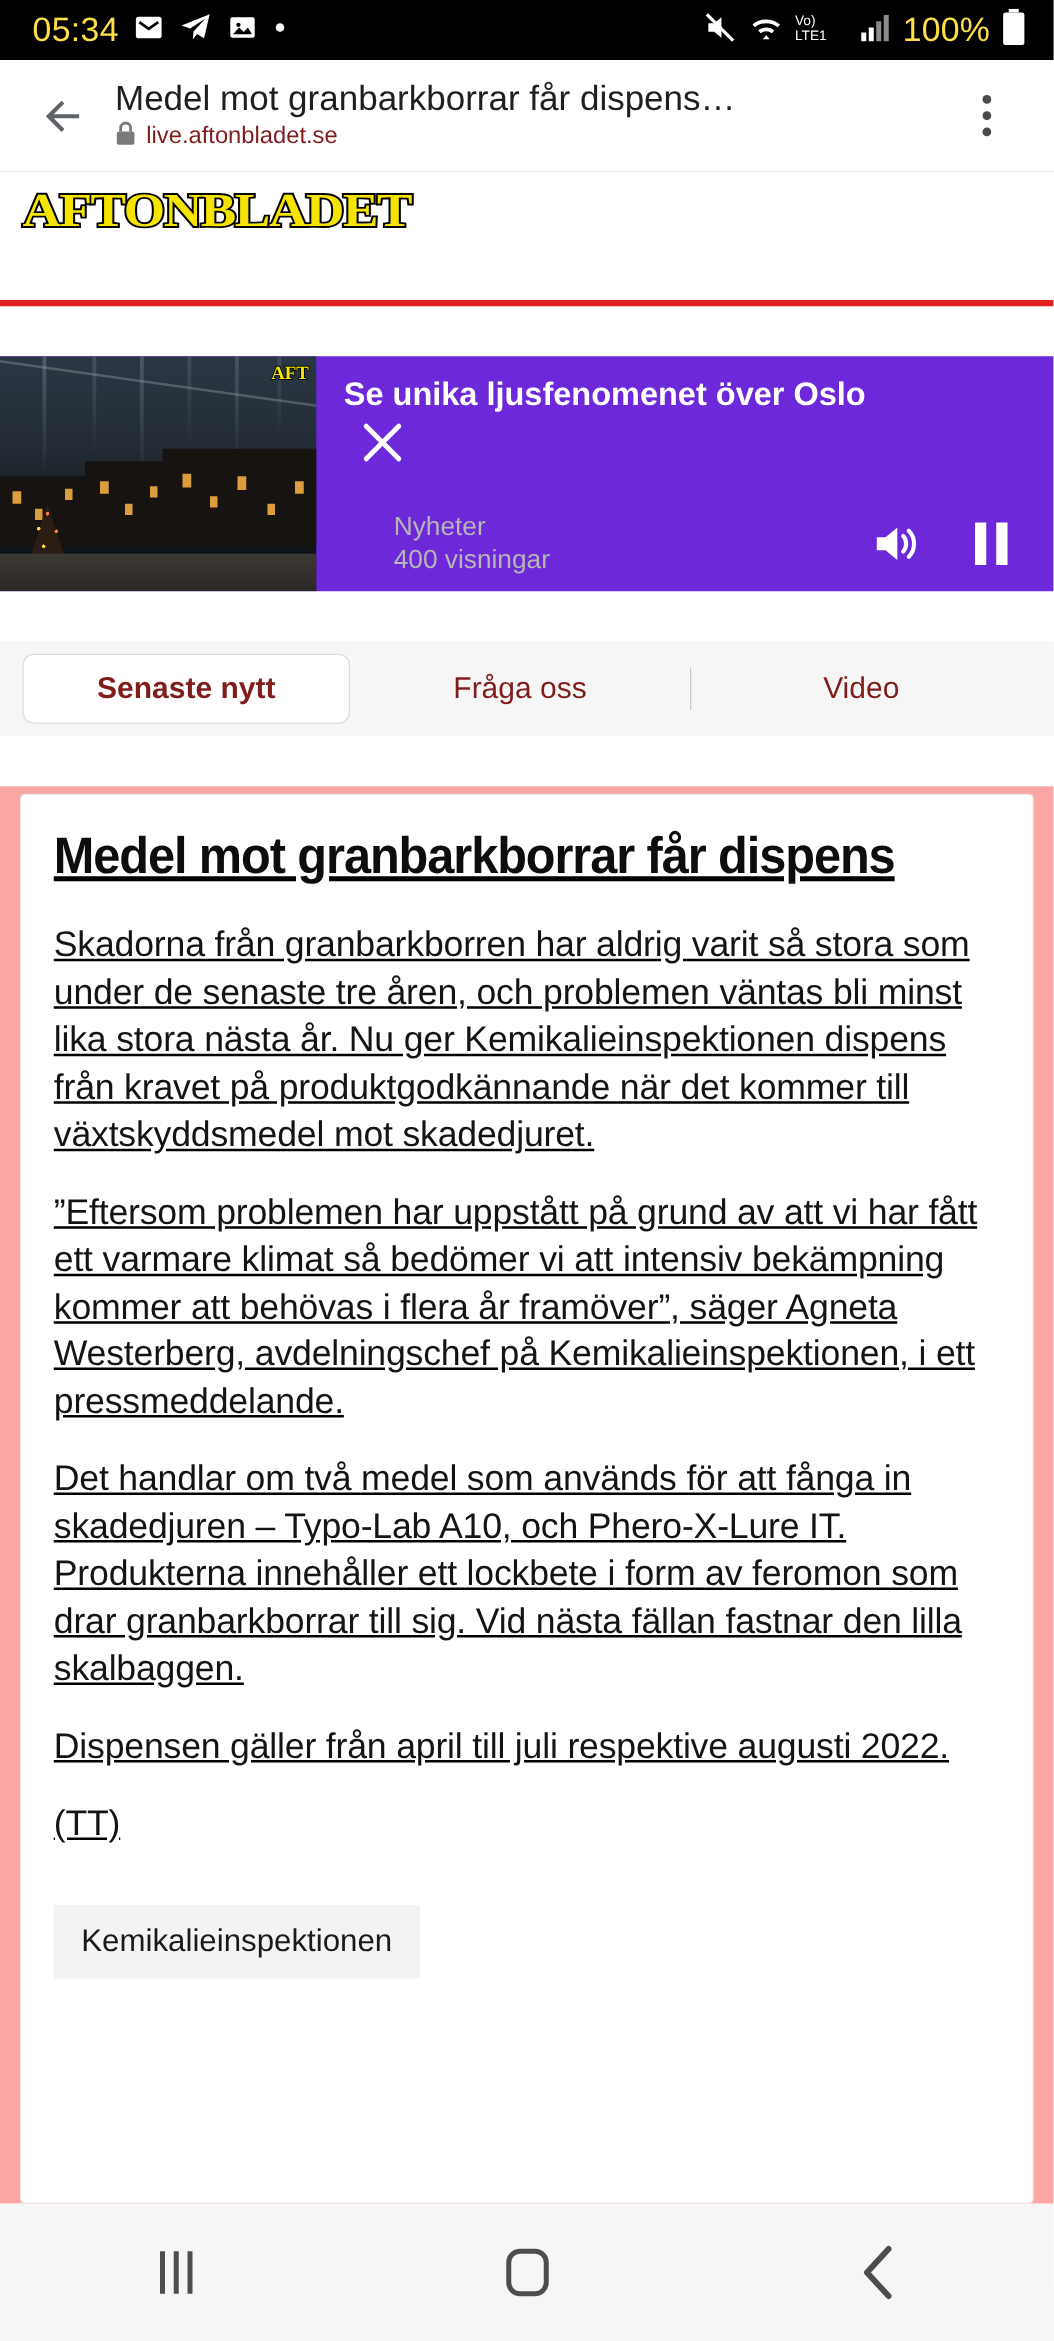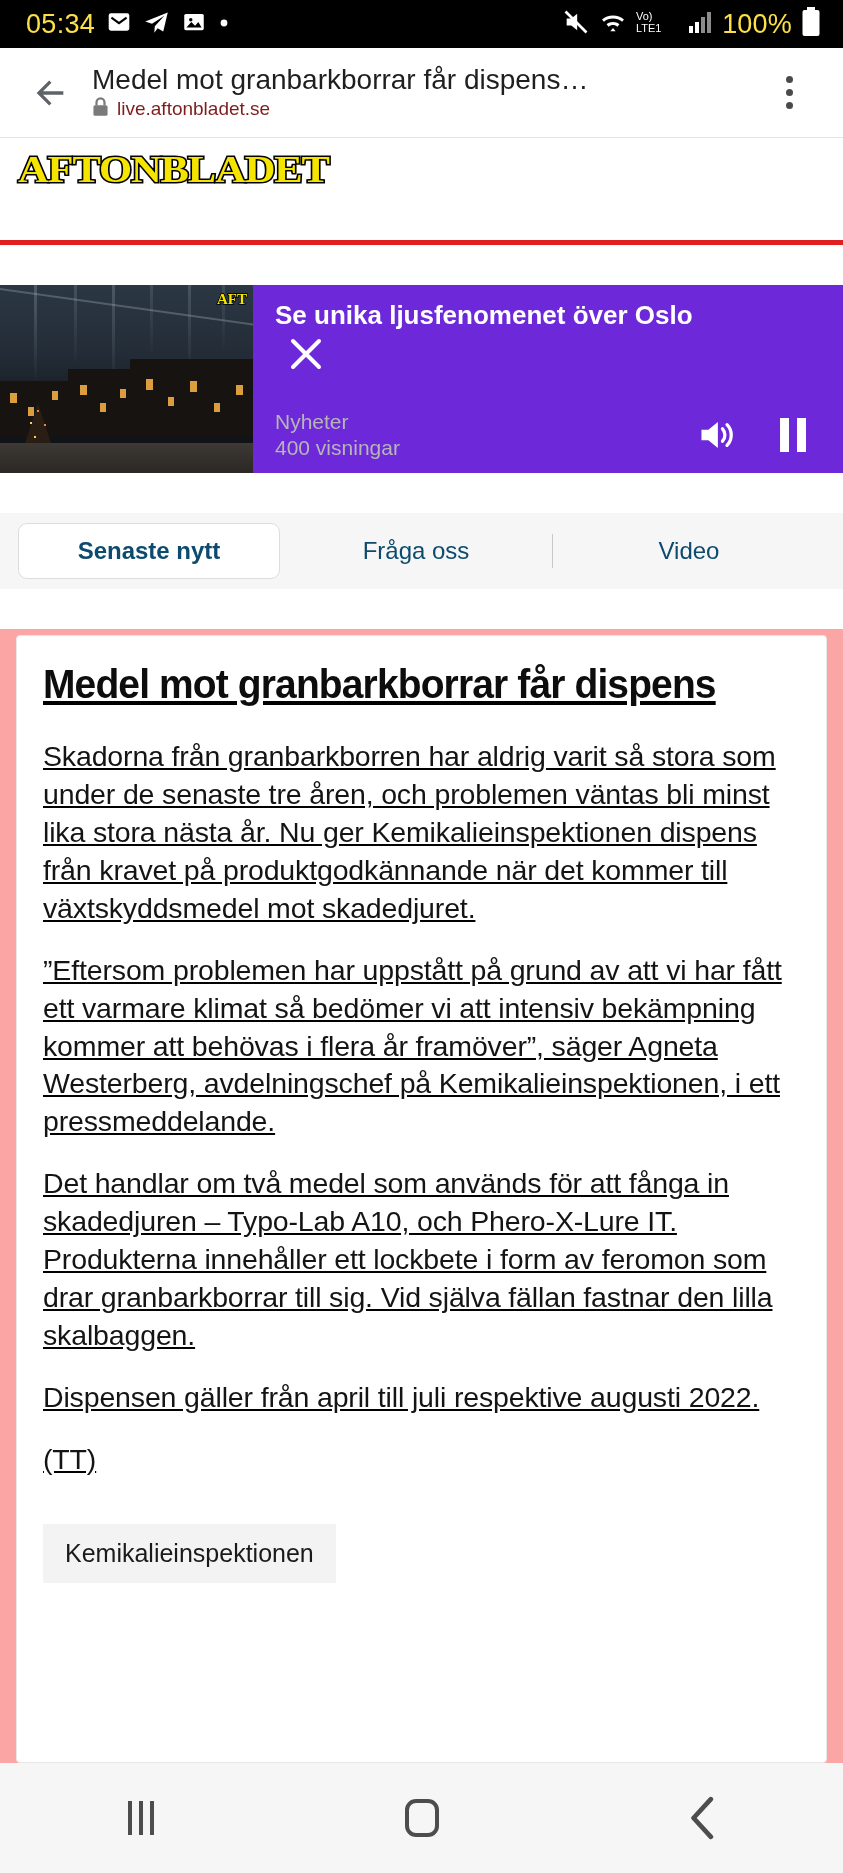--- a/index.html
+++ b/index.html
@@ -208,21 +208,21 @@
     width: 62px; height: 46px;
     flex: none;
     display: flex; align-items: center; justify-content: center;
     margin-right: 8px;
   }
   .vb-botrow {
     margin-top: auto;
     display: flex;
     align-items: flex-end;
   }
-  .vb-meta { flex: 1 1 auto; }
+  .vb-meta { flex: 1 1 auto; margin-left: 40px; }
   .vb-cat, .vb-views {
     color: #b6b6b6;
     font-size: 21px;
     line-height: 1.25;
   }
   .vb-controls {
     display: flex;
     align-items: center;
     gap: 28px;
     padding-right: 26px;
@@ -245,21 +245,21 @@
     flex: none;
     position: relative;
   }
   .tab {
     flex: 1 1 0;
     height: 56px;
     display: flex;
     align-items: center;
     justify-content: center;
     font-size: 24px;
-    color: #0c4a6e;
+    color: #7f1d1d;
   }
   .tab.active {
     background: #ffffff;
     border: 1px solid #dddddd;
     border-radius: 9px;
     font-weight: 700;
     max-width: 262px;
     flex: 0 0 262px;
   }
   .tab-div {
@@ -511,21 +511,21 @@
       <div class="tab">
         <span>Video</span>
       </div>
     </div>
 
     <div class="content-area">
       <div class="card">
         <div class="headline">Medel mot granbarkborrar får dispens</div>
         <div class="para">Skadorna från granbarkborren har aldrig varit så stora som under de senaste tre åren, och problemen väntas bli minst lika stora nästa år. Nu ger Kemikalieinspektionen dispens från kravet på produktgodkännande när det kommer till växtskyddsmedel mot skadedjuret.</div>
         <div class="para">”Eftersom problemen har uppstått på grund av att vi har fått ett varmare klimat så bedömer vi att intensiv bekämpning kommer att behövas i flera år framöver”, säger Agneta Westerberg, avdelningschef på Kemikalieinspektionen, i ett pressmeddelande.</div>
-        <div class="para">Det handlar om två medel som används för att fånga in skadedjuren – Typo-Lab A10, och Phero-X-Lure IT. Produkterna innehåller ett lockbete i form av feromon som drar granbarkborrar till sig. Vid själva fällan fastnar den lilla skalbaggen.</div>
+        <div class="para">Det handlar om två medel som används för att fånga in skadedjuren – Typo-Lab A10, och Phero-X-Lure IT. Produkterna innehåller ett lockbete i form av feromon som drar granbarkborrar till sig. Vid nästa fällan fastnar den lilla skalbaggen.</div>
         <div class="para">Dispensen gäller från april till juli respektive augusti 2022.</div>
         <div class="para">(TT)</div>
         <div class="tag">Kemikalieinspektionen</div>
       </div>
     </div>
   </div>
 
   <div class="navbar">
     <div class="nav-btn">
       <span class="recents">

